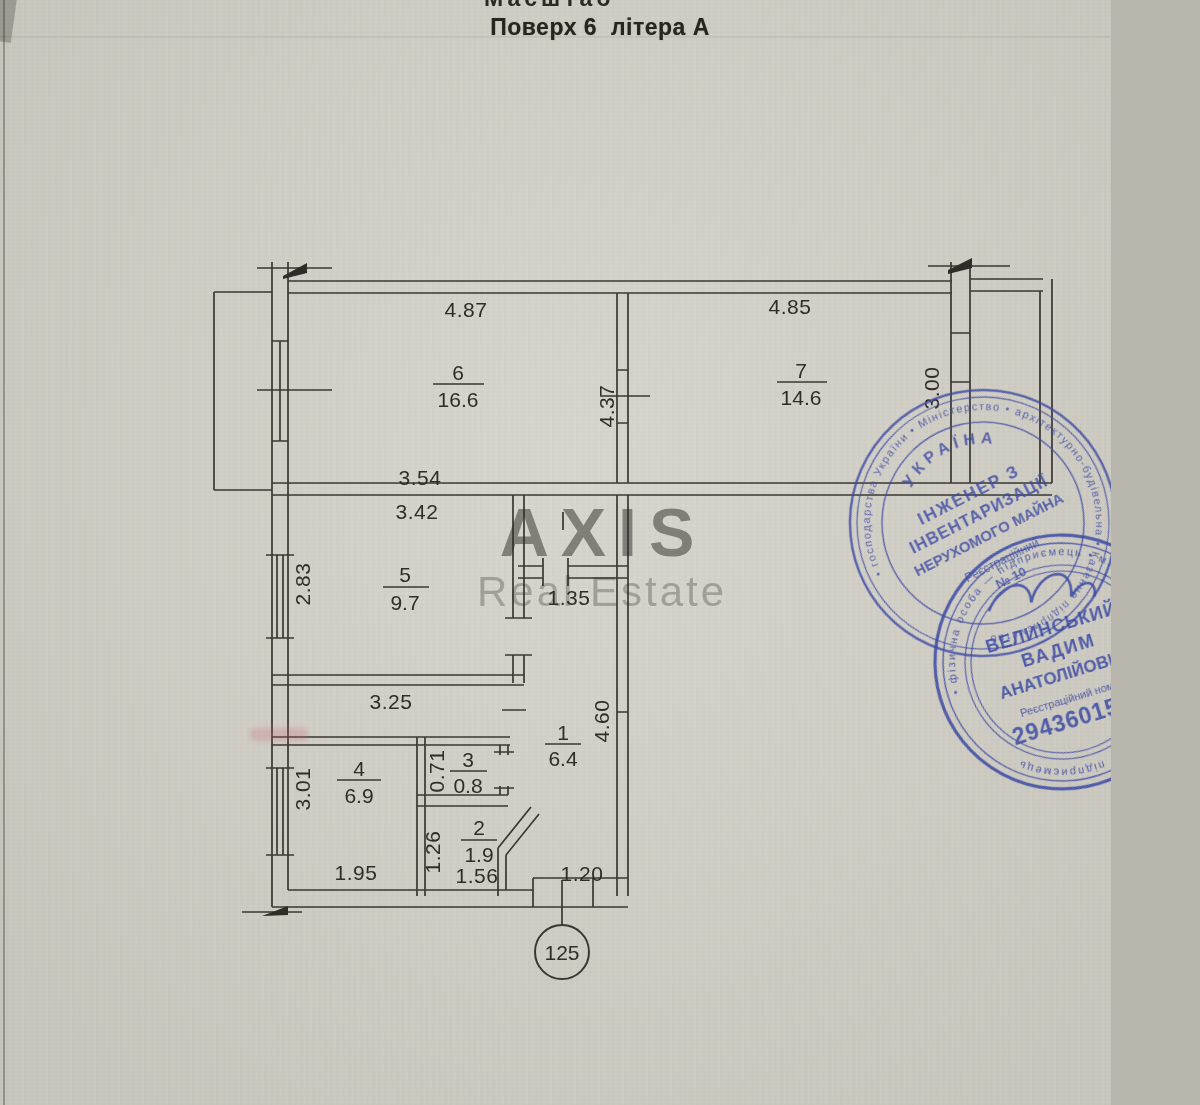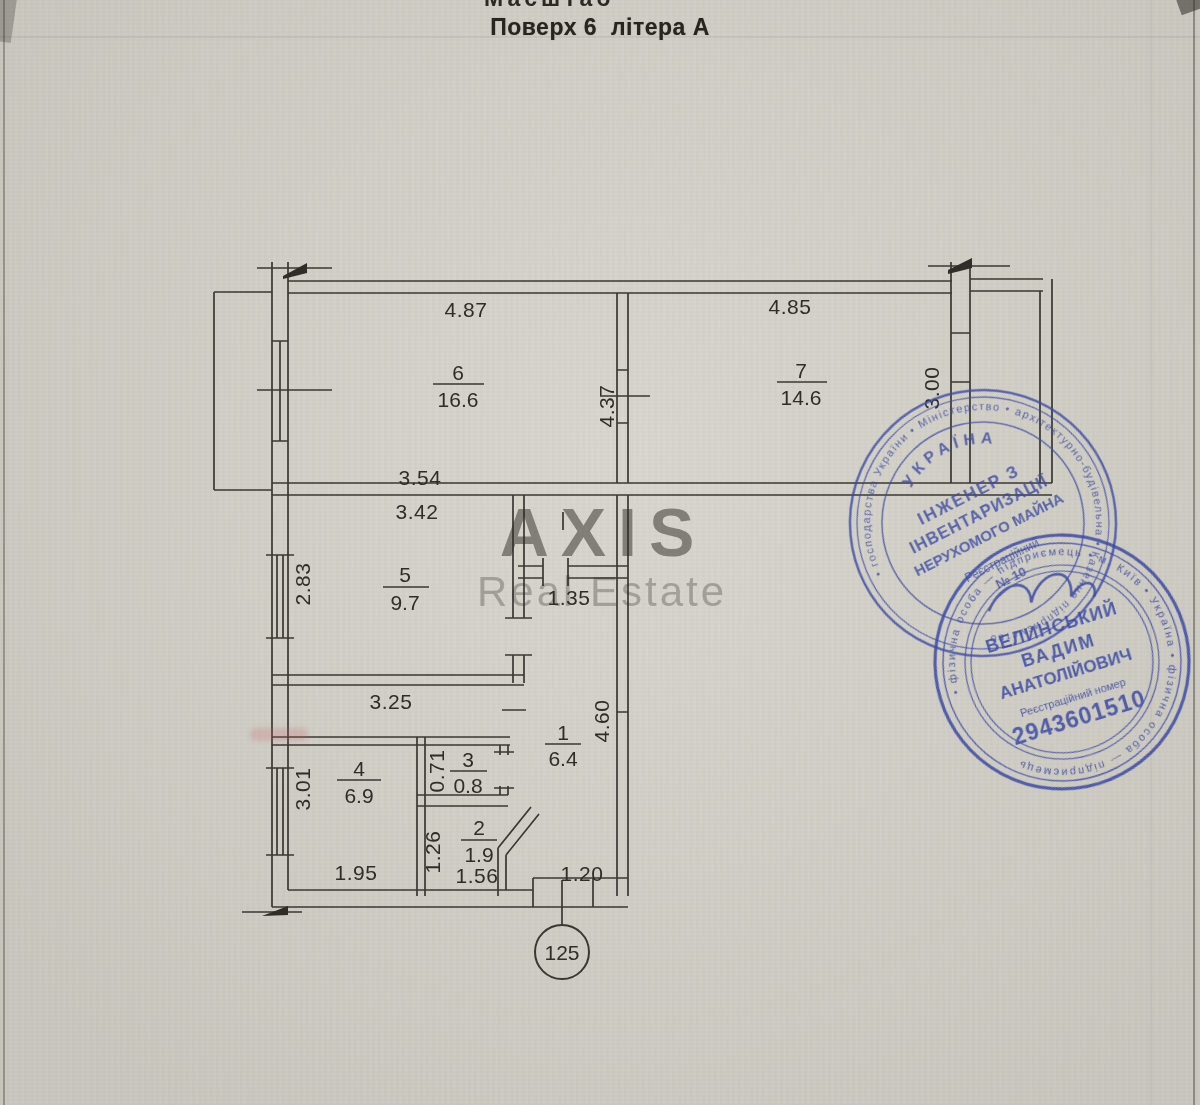--- a/index.html
+++ b/index.html
@@ -1,17 +1,17 @@
 <!DOCTYPE html>
 <html><head>
 <meta charset="utf-8">
 <style>
   html,body{margin:0;padding:0;background:#b8b5ad;}
   .page{
-    position:relative;width:1200px;height:1105px;overflow:hidden;
+    position:relative;width:1111px;height:1105px;overflow:hidden;
     background-color:#d4d1c8;
     background-image:
       radial-gradient(ellipse at 52% 42%, rgba(255,255,255,0.10), rgba(0,0,0,0.05) 88%),
       repeating-linear-gradient(0deg, rgba(0,0,0,0.012) 0 2px, rgba(255,255,255,0.014) 2px 4px),
       repeating-linear-gradient(90deg, rgba(0,0,0,0.010) 0 3px, rgba(255,255,255,0.010) 3px 6px);
     font-family:"Liberation Sans", sans-serif;
   }
   .edge{position:absolute;pointer-events:none;}
   .edge-left{left:3px;top:0;bottom:0;width:2px;background:rgba(70,65,55,.40);}
   .edge-right{left:1193px;top:0;bottom:0;width:2px;background:rgba(70,65,55,.45);}

